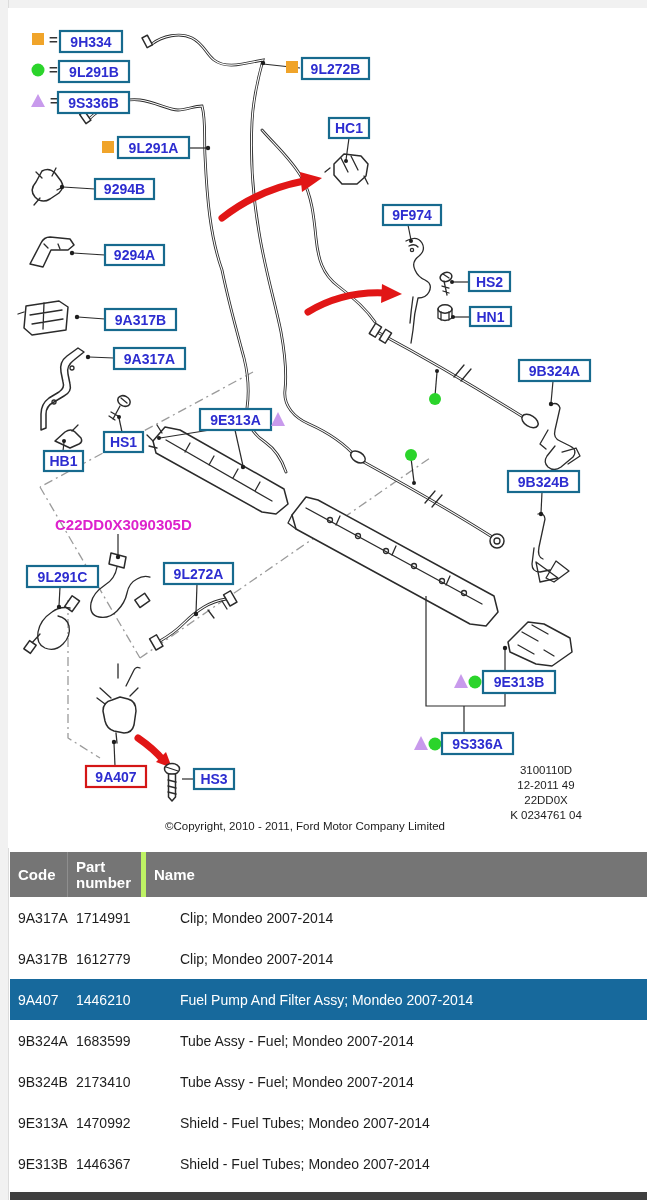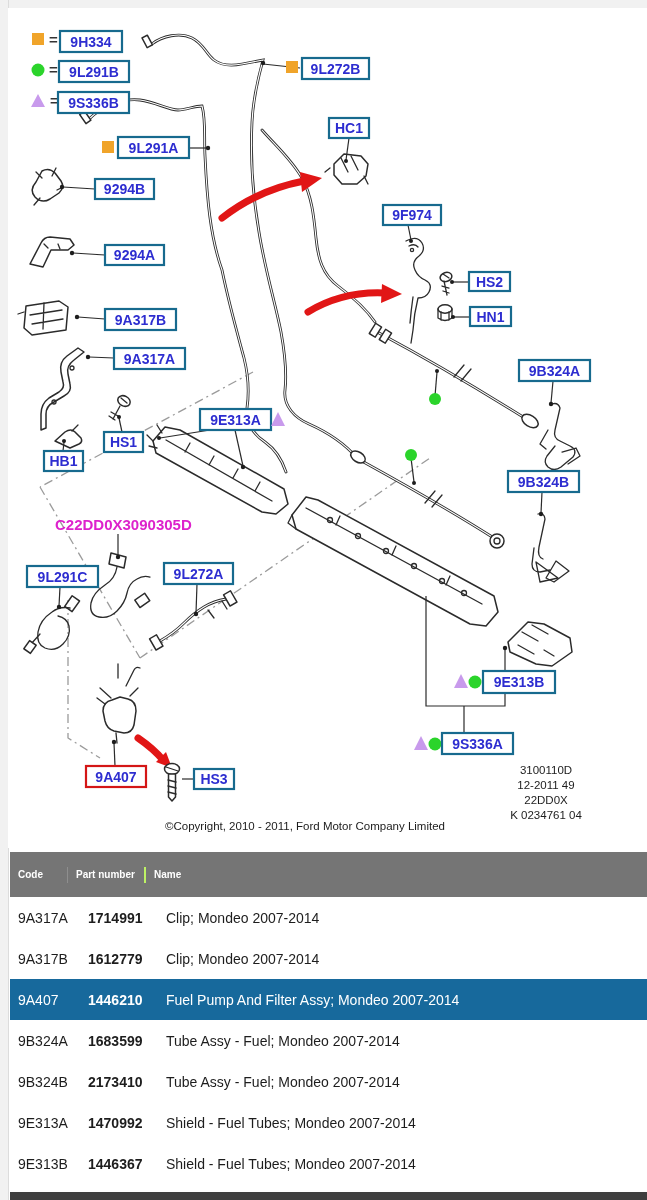--- a/index.html
+++ b/index.html
@@ -27,31 +27,31 @@
   .eq{fill:#333333;font:bold 15px "Liberation Sans",sans-serif;}
   .stamp{fill:#1c1c1c;font:11.5px "Liberation Sans",sans-serif;text-anchor:middle;}
   .copyright{fill:#1c1c1c;font:11.5px "Liberation Sans",sans-serif;text-anchor:middle;}
   .vin{fill:#dd22cc;font:bold 15px "Liberation Sans",sans-serif;}
   .marker-orange{fill:#f0a42a;}
   .marker-green{fill:#2bd42b;}
   .marker-purple{fill:#c89aec;}
 
   
   .parts-table{position:absolute;left:10px;top:852px;width:637px;}
-  .thead{display:flex;background:#757575;color:#ffffff;height:45px;font-weight:bold;font-size:10px;align-items:center;}
+  .thead{display:flex;background:#757575;color:#ffffff;height:45px;font-weight:bold;font-size:15px;}
   .th{display:flex;align-items:center;padding-left:8px;box-sizing:border-box;line-height:16px;}
   .th-code{width:58px;border-right:1px solid #8e8e8e;}
-  .th-part{width:78px;border-right:2px solid #bef264;}
+  .th-part{width:78px;border-right:5px solid #bef264;}
   .th-name{flex:1;}
   .trow{display:flex;align-items:center;height:41px;font-size:14px;color:#1d1d1d;background:#ffffff;cursor:pointer;}
   .trow.selected{background:#17699c;color:#ffffff;}
   .td{padding-left:8px;box-sizing:border-box;white-space:nowrap;overflow:hidden;}
   .td-code{width:58px;}
-  .td-part{width:78px;font-weight:bold;margin-left:12px;}
-  .td-name{flex:1;}
+  .td-part{width:78px;font-weight:normal;}
+  .td-name{flex:1;margin-left:26px;}
   .bottom-bar{position:absolute;left:10px;top:1192px;width:637px;height:8px;background:#3f3f3f;}
 </style>
 </head>
 <body>
 
 <div class="edge-top"></div>
 <div class="edge-left"></div>
 
 <svg width="647" height="848" viewBox="0 0 647 848">
   <rect x="8" y="8" width="639" height="840" fill="#ffffff"></rect>

